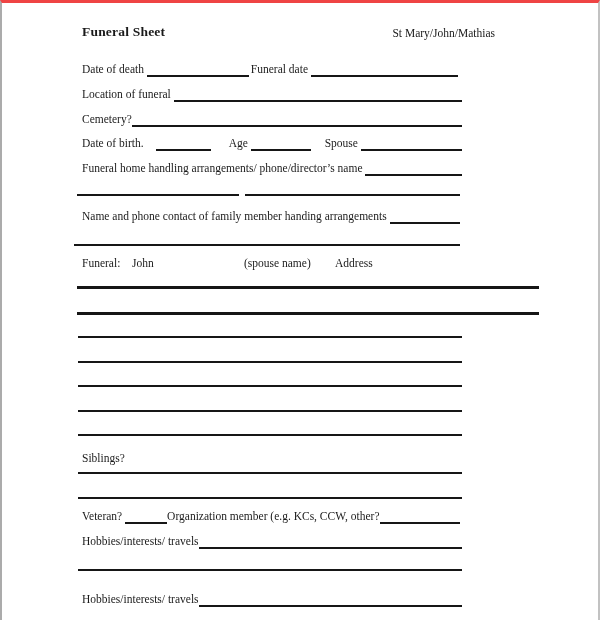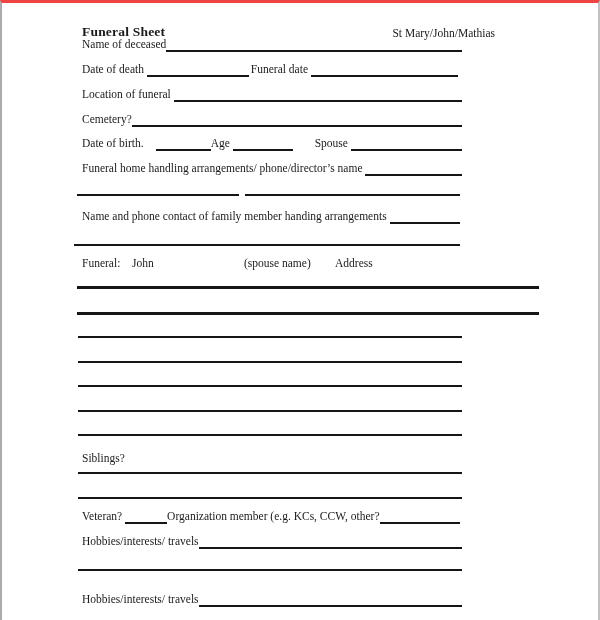--- a/index.html
+++ b/index.html
@@ -46,24 +46,20 @@
   .chead { position:absolute; top:0; line-height:14px; }
 </style>
 </head>
 <body>
 
 <div class="page">
 
   <div class="title">Funeral Sheet</div>
   <div class="parish">St Mary/John/Mathias</div>
 
-  <div class="row" style="top:33px;left:80px;width:380px">
-    <span class="lbl">Name of deceased</span>
-    <span class="blank grow"></span>
-  </div>
 
   <div class="row" style="top:58px;left:80px;width:376px">
     <span class="lbl">Date of death </span>
     <span class="blank" style="width:102px"></span>
     <span class="lbl" style="margin-left:2px">Funeral date </span>
     <span class="blank grow"></span>
   </div>
 
   <div class="row" style="top:83px;left:80px;width:380px">
     <span class="lbl">Location of funeral </span>
@@ -72,23 +68,23 @@
 
   <div class="row" style="top:108px;left:80px;width:380px">
     <span class="lbl">Cemetery?</span>
     <span class="blank" style="width:144px"></span>
     <span class="blank grow"></span>
   </div>
 
   <div class="row" style="top:132px;left:80px;width:380px">
     <span class="lbl">Date of birth.</span>
     <span class="blank" style="width:55px;margin-left:12px"></span>
-    <span class="lbl" style="">Age </span>
+    <span class="lbl" style="margin-left:18px">Age </span>
     <span class="blank" style="width:60px"></span>
-    <span class="lbl" style="margin-left:22px">Spouse </span>
+    <span class="lbl" style="margin-left:14px">Spouse </span>
     <span class="blank grow"></span>
   </div>
 
   <div class="row" style="top:157px;left:80px;width:380px">
     <span class="lbl">Funeral home handling arrangements/ phone/director’s name </span>
     <span class="blank grow"></span>
   </div>
 
   <div class="hline" style="top:191px;left:75px;width:162px"></div>
   <div class="hline" style="top:191px;left:243px;width:215px"></div>

